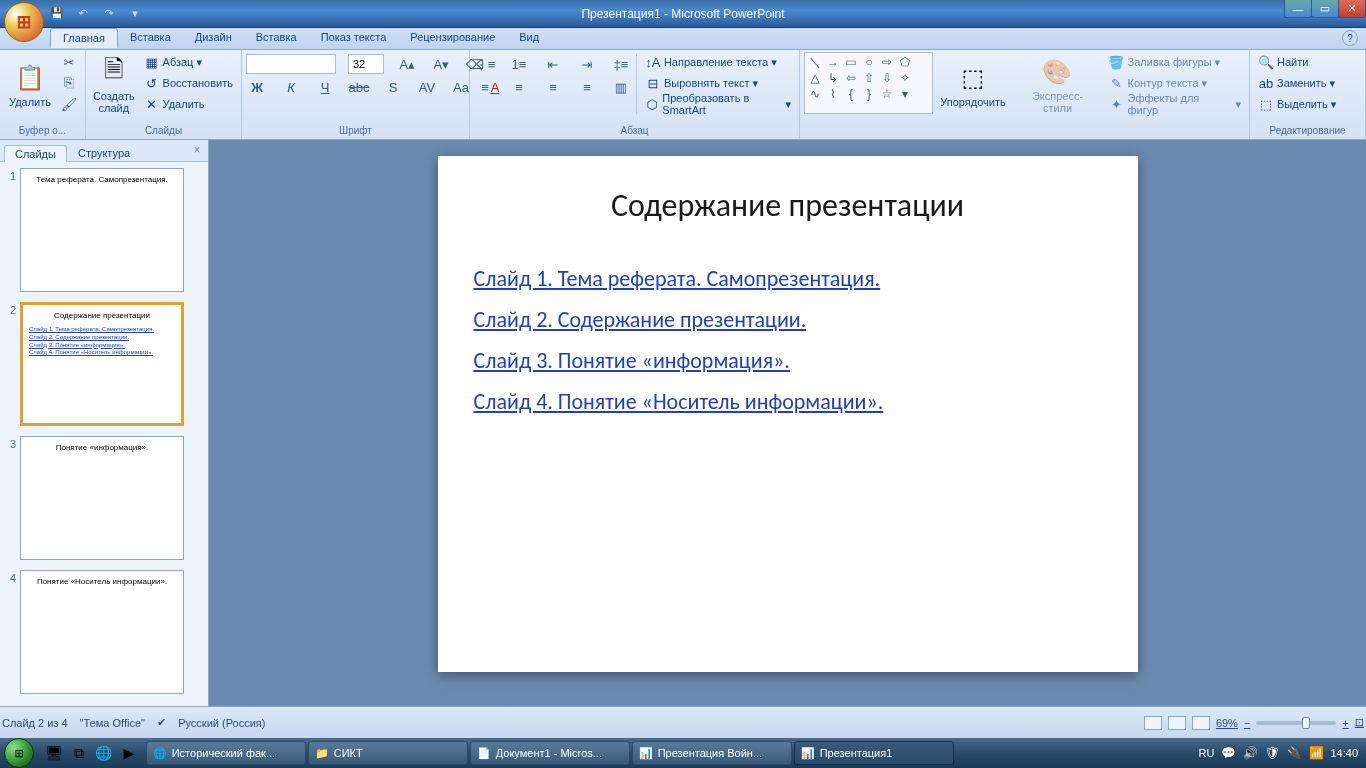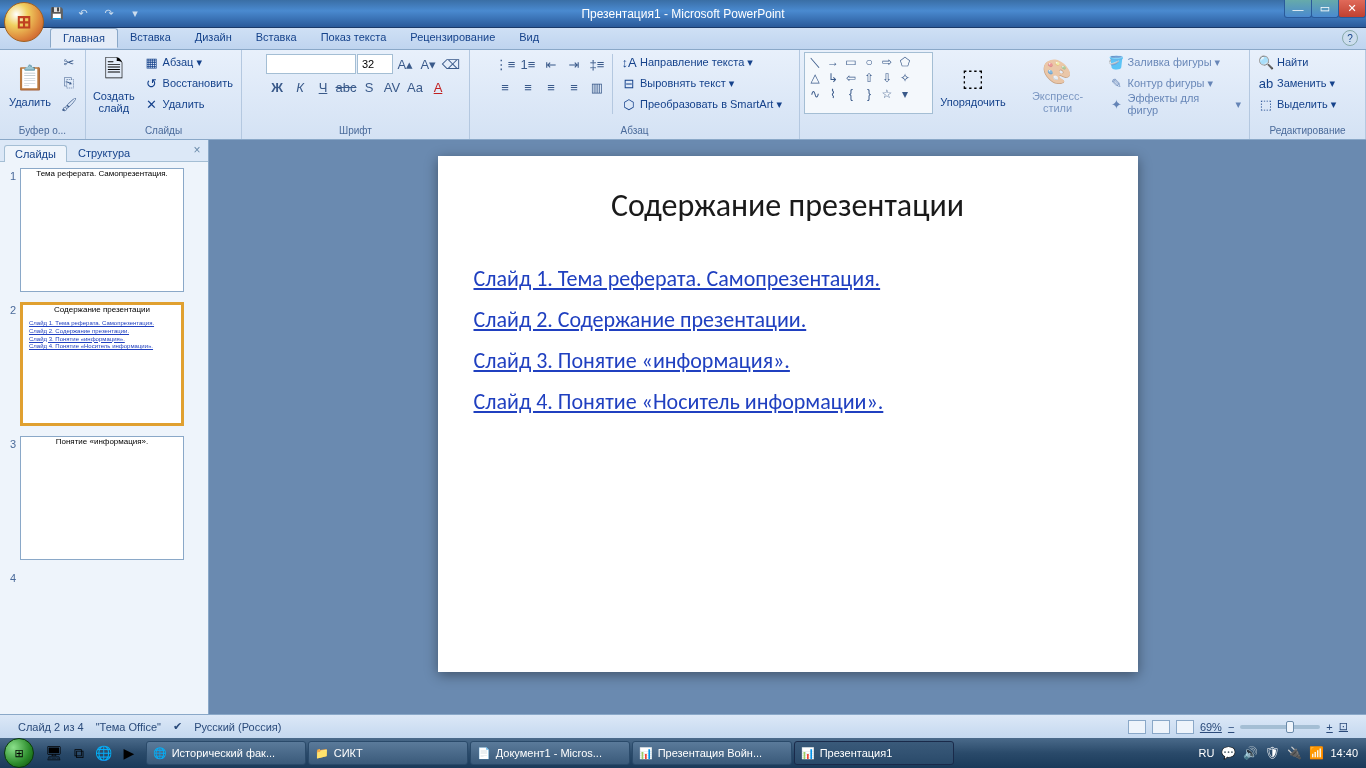--- a/index.html
+++ b/index.html
@@ -19,45 +19,45 @@
 .ribbon{height:90px;background:linear-gradient(#e8f0fb,#d4e2f4);border-bottom:1px solid #8aa8c8;display:flex;}
 .rgroup{border-right:1px solid #b4c8e0;padding:2px 4px;display:flex;flex-direction:column;position:relative;}
 .rgroup-body{flex:1;display:flex;align-items:flex-start;gap:2px;}
 .rgroup-label{font-size:10px;color:#4a6a9a;text-align:center;padding:1px 0;position:relative;}
 .big-btn{display:flex;flex-direction:column;align-items:center;justify-content:center;padding:2px 4px;cursor:pointer;border:1px solid transparent;border-radius:3px;min-width:42px;height:66px;}
 .big-btn .ic{width:32px;height:32px;display:flex;align-items:center;justify-content:center;font-size:24px;}
 .big-btn .lbl{font-size:11px;color:#15428b;text-align:center;line-height:1.1;margin-top:2px;}
 .small-btn{display:flex;align-items:center;padding:1px 3px;cursor:pointer;border:1px solid transparent;border-radius:2px;font-size:11px;color:#15428b;gap:3px;height:20px;}
 .small-btn .ic{width:16px;height:16px;display:flex;align-items:center;justify-content:center;font-size:13px;}
 .vcol{display:flex;flex-direction:column;gap:1px;}
-.hrow{display:flex;gap:1px;align-items:center;margin-left:20px;}
+.hrow{display:flex;gap:12px;align-items:center;}
 .font-box{width:90px;height:20px;border:1px solid #a4bed4;background:#fff;padding:0 4px;font-size:11px;}
 .size-box{width:36px;height:20px;border:1px solid #a4bed4;background:#fff;padding:0 4px;font-size:11px;}
 .icon-btn{width:22px;height:20px;display:flex;align-items:center;justify-content:center;cursor:pointer;border:1px solid transparent;border-radius:2px;color:#3a5a8a;font-size:13px;}
 .shapes-gallery{width:130px;height:62px;border:1px solid #a4bed4;background:#f4f8fc;display:flex;flex-wrap:wrap;padding:2px;gap:2px;align-content:flex-start;}
 .shp{width:16px;height:14px;display:flex;align-items:center;justify-content:center;font-size:12px;color:#3a5a8a;cursor:pointer;}
 .workspace{position:absolute;top:140px;left:0;right:0;bottom:50px;background:#6a8ab0;}
 .slide-panel{position:absolute;left:0;top:0;width:209px;bottom:0;background:#eef4fb;border-right:1px solid #8aa8c8;}
 .sp-tabs{height:22px;display:flex;border-bottom:1px solid #a4bed4;background:#dce8f7;align-items:flex-end;padding-left:4px;position:relative;}
 .sp-tab{padding:2px 10px;font-size:11px;color:#15428b;cursor:pointer;border:1px solid transparent;border-bottom:none;}
 .sp-tab.active{background:#eef4fb;border-color:#a4bed4;border-radius:3px 3px 0 0;margin-bottom:-1px;}
 .sp-close{position:absolute;right:4px;top:3px;width:14px;height:14px;cursor:pointer;color:#6a8aaa;font-size:12px;display:flex;align-items:center;justify-content:center;}
 .thumbs{padding:6px 2px;overflow:auto;}
 .thumb-row{display:flex;align-items:flex-start;margin-bottom:10px;}
 .thumb-num{width:18px;text-align:right;font-size:11px;color:#4a6a9a;padding-right:4px;padding-top:2px;}
-.thumb{width:164px;height:124px;background:#fff;border:1px solid #8aa8c8;cursor:pointer;padding:0 6px;font-size:7px;overflow:hidden;}
+.thumb{width:164px;height:124px;background:#fff;border:1px solid #8aa8c8;cursor:pointer;padding:6px 6px;font-size:7px;overflow:hidden;}
 .thumb.sel{border:3px solid #e0a030;}
 .thumb .t-title{text-align:center;font-size:8px;margin-bottom:6px;}
 .thumb .t-link{color:#2040c0;text-decoration:underline;font-size:6px;line-height:1.3;}
 .slide-area{position:absolute;left:209px;right:0;top:0;bottom:30px;display:flex;align-items:center;justify-content:center;background:#6a8ab0;}
 .slide{width:700px;height:516px;background:#fff;box-shadow:0 3px 12px rgba(0,0,0,0.4);padding:30px 36px;}
 .slide-title{font-size:32px;color:#1a1a1a;text-align:center;font-family:Calibri,sans-serif;margin-bottom:40px;}
 .slide-link{font-size:22px;color:#2040c0;text-decoration:underline;font-family:Calibri,sans-serif;margin-bottom:14px;display:block;}
 .notes-area{position:absolute;left:213px;right:4px;bottom:0;height:26px;background:#fff;border:1px solid #8aa8c8;padding:4px 8px;font-size:13px;color:#888;}
-.statusbar{position:absolute;bottom:30px;left:0;right:0;height:24px;background:linear-gradient(#dce8f7,#c4d8ef);border-top:1px solid #8aa8c8;display:flex;align-items:center;font-size:11px;color:#2a4a7a;padding:0 18px;gap:12px;}
+.statusbar{position:absolute;bottom:30px;left:0;right:0;height:32px;background:linear-gradient(#dce8f7,#c4d8ef);border-top:1px solid #8aa8c8;display:flex;align-items:center;font-size:11px;color:#2a4a7a;padding:0 2px;gap:12px;}
 .statusbar .right{margin-left:auto;display:flex;align-items:center;gap:6px;text-decoration:underline;}
 .view-btn{width:18px;height:14px;border:1px solid #8aa8c8;background:#eef4fb;cursor:pointer;}
 .zoom-slider{width:80px;height:4px;background:#a4bed4;position:relative;border-radius:2px;}
 .zoom-thumb{position:absolute;width:8px;height:12px;background:#eef4fb;border:1px solid #6a8aaa;top:-4px;left:46px;border-radius:2px;}
 .taskbar{position:absolute;bottom:0;left:0;right:0;height:30px;background:linear-gradient(#4a6a8a,#2a4a6a 50%,#1a3a5a);display:flex;align-items:center;}
 .start-btn{width:38px;height:30px;display:flex;align-items:center;justify-content:center;cursor:pointer;}
 .start-orb{width:30px;height:30px;border-radius:50%;background:radial-gradient(circle at 30% 30%,#8ae08a,#2a8a2a 60%,#0a4a0a);border:1px solid #0a3a0a;display:flex;align-items:center;justify-content:center;}
 .ql{display:flex;gap:1px;margin:0 4px;}
 .ql-btn{width:24px;height:26px;display:flex;align-items:center;justify-content:center;cursor:pointer;font-size:14px;}
 .task-btn{height:24px;min-width:160px;max-width:160px;background:linear-gradient(#5a7a9a,#3a5a7a);border:1px solid #2a4a6a;border-radius:3px;margin:0 1px;display:flex;align-items:center;padding:0 6px;color:#fff;font-size:11px;gap:5px;cursor:pointer;overflow:hidden;white-space:nowrap;}
@@ -223,21 +223,21 @@
       <div class="big-btn">
         <div class="ic">⬚</div>
         <div class="lbl">Упорядочить</div>
       </div>
       <div class="big-btn" style="opacity:0.5">
         <div class="ic">🎨</div>
         <div class="lbl">Экспресс-стили</div>
       </div>
       <div class="vcol">
         <div class="small-btn" style="opacity:0.6"><span class="ic">🪣</span><span>Заливка фигуры</span> ▾</div>
-        <div class="small-btn" style="opacity:0.6"><span class="ic">✎</span><span>Контур фигуры</span> ▾</div>
+        <div class="small-btn" style="opacity:0.6"><span class="ic">✎</span><span>Контур текста</span> ▾</div>
         <div class="small-btn" style="opacity:0.6"><span class="ic">✦</span><span>Эффекты для фигур</span> ▾</div>
       </div>
     </div>
   </div>
 
   <div class="rgroup" style="flex:1">
     <div class="rgroup-body">
       <div class="vcol">
         <div class="small-btn">
             <span class="ic">🔍</span>
@@ -276,20 +276,23 @@
           </div>
         </div>
         <div class="thumb-row">
           <div class="thumb-num">3</div>
           <div class="thumb">
             <div class="t-title">Понятие «информация».</div>
           </div>
         </div>
         <div class="thumb-row">
           <div class="thumb-num">4</div>
+          <div class="thumb">
+            <div class="t-title">Понятие «Носитель информации».</div>
+          </div>
         </div>
       </div>
   </div>
   <div class="slide-area">
     <div class="slide">
       <div class="slide-title">Содержание презентации</div>
       <div id="slide-links">
           <a class="slide-link" href="#">Слайд 1. Тема реферата. Самопрезентация.</a>
           <a class="slide-link" href="#">Слайд 2. Содержание презентации.</a>
           <a class="slide-link" href="#">Слайд 3. Понятие «информация».</a>

